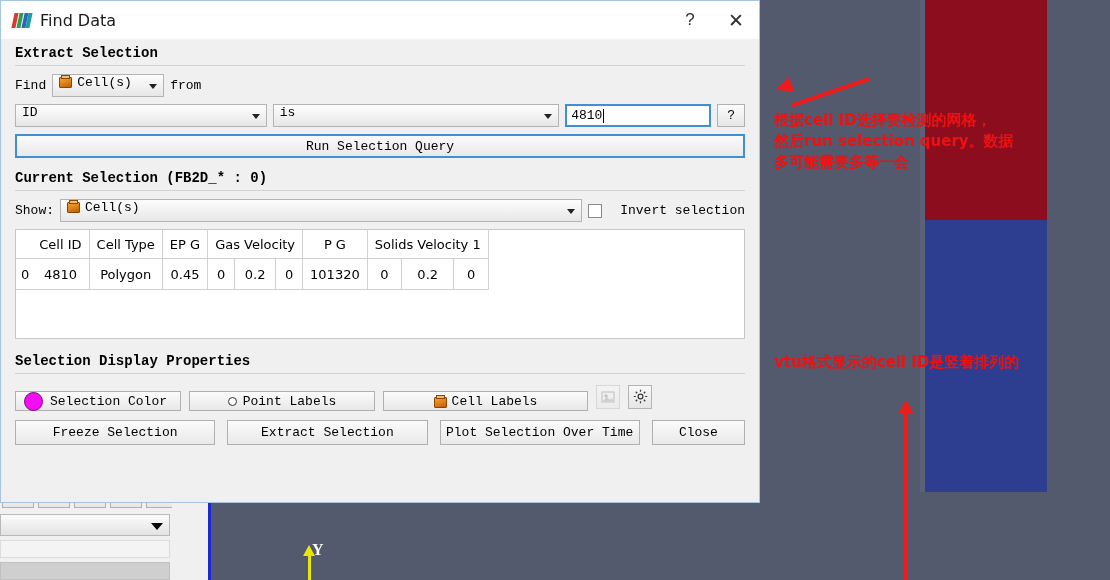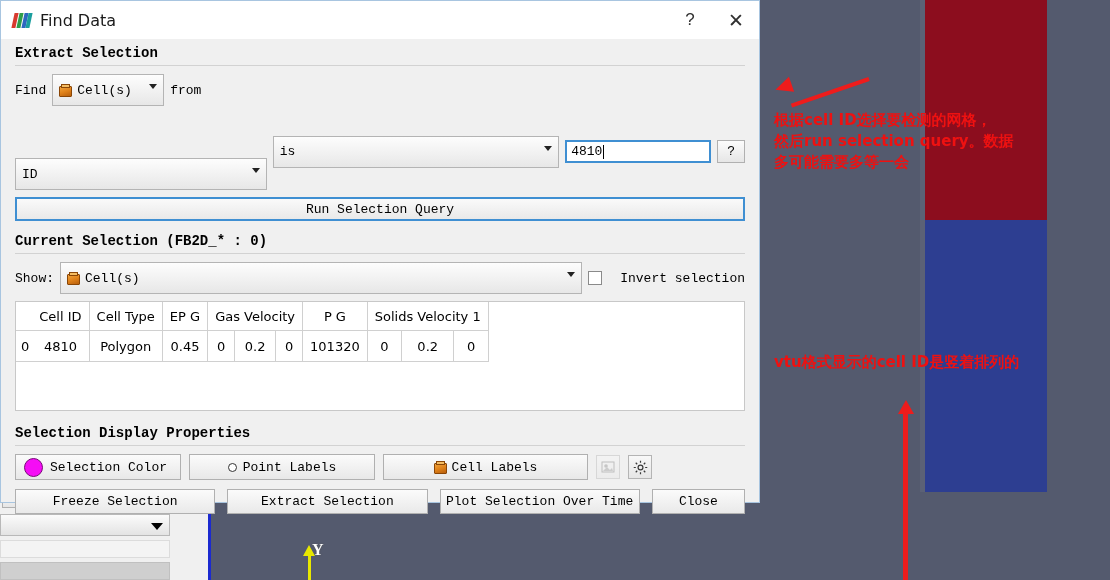--- a/index.html
+++ b/index.html
@@ -303,26 +303,26 @@
     gap: 6px;
     margin-bottom: 7px;
   }
   .lbl {
     font-family: "Liberation Mono", monospace;
     font-size: 13px;
     color: #000;
   }
   .combo {
     position: relative;
-    height: 32px;
+    height: 23px;
     background: linear-gradient(#fdfdfd, #e7e7e7);
     border: 1px solid #b4b4b4;
     box-sizing: border-box;
     display: flex;
-    align-items: center;
+    align-items: flex-start;
     padding: 0 4px 0 6px;
     font-family: "Liberation Mono", monospace;
     font-size: 13px;
     color: #000;
     white-space: nowrap;
     overflow: hidden;
   }
   .combo .caret {
     position: absolute;
     right: 6px; top: 9px;
@@ -361,21 +361,21 @@
     border: 1px solid #8a4606;
     box-sizing: border-box;
   }
 
   #find-from-combo {
     flex: 1 1 auto;
     background: #f3f3f3;
   }
   #find-type-combo { width: 112px; }
 
-  #query-field-combo { width: 255px; margin-top: 45px; }
+  #query-field-combo { width: 255px; }
   #query-op-combo { width: 290px; }
   #query-value-input {
     width: 148px; height: 23px;
     border: 2px solid #3f8fd2;
     background: #ffffff;
     box-sizing: border-box;
     font-family: "Liberation Mono", monospace;
     font-size: 13px;
     padding: 0 4px;
     display: flex;
@@ -465,31 +465,32 @@
   td.left-align { text-align: left; }
 
   
   #display-props-row {
     display: flex;
     align-items: center;
     gap: 8px;
     margin-bottom: 9px;
   }
   .dp-button {
-    height: 26px;
+    height: 20px;
     background: linear-gradient(#fbfbfb, #e8e8e8);
     border: 1px solid #b0b0b0;
     box-sizing: border-box;
     display: flex;
     align-items: center;
     justify-content: center;
     position: relative;
     font-family: "Liberation Mono", monospace;
     font-size: 13px;
     color: #000;
+    margin-top: 9px;
   }
   #selection-color-button { width: 166px; justify-content: flex-start; padding-left: 8px; }
   #color-swatch {
     width: 17px; height: 17px;
     border-radius: 50%;
     background: #f50df5;
     border: 1px solid #7a077a;
     margin-right: 7px;
     flex: 0 0 auto;
   }

